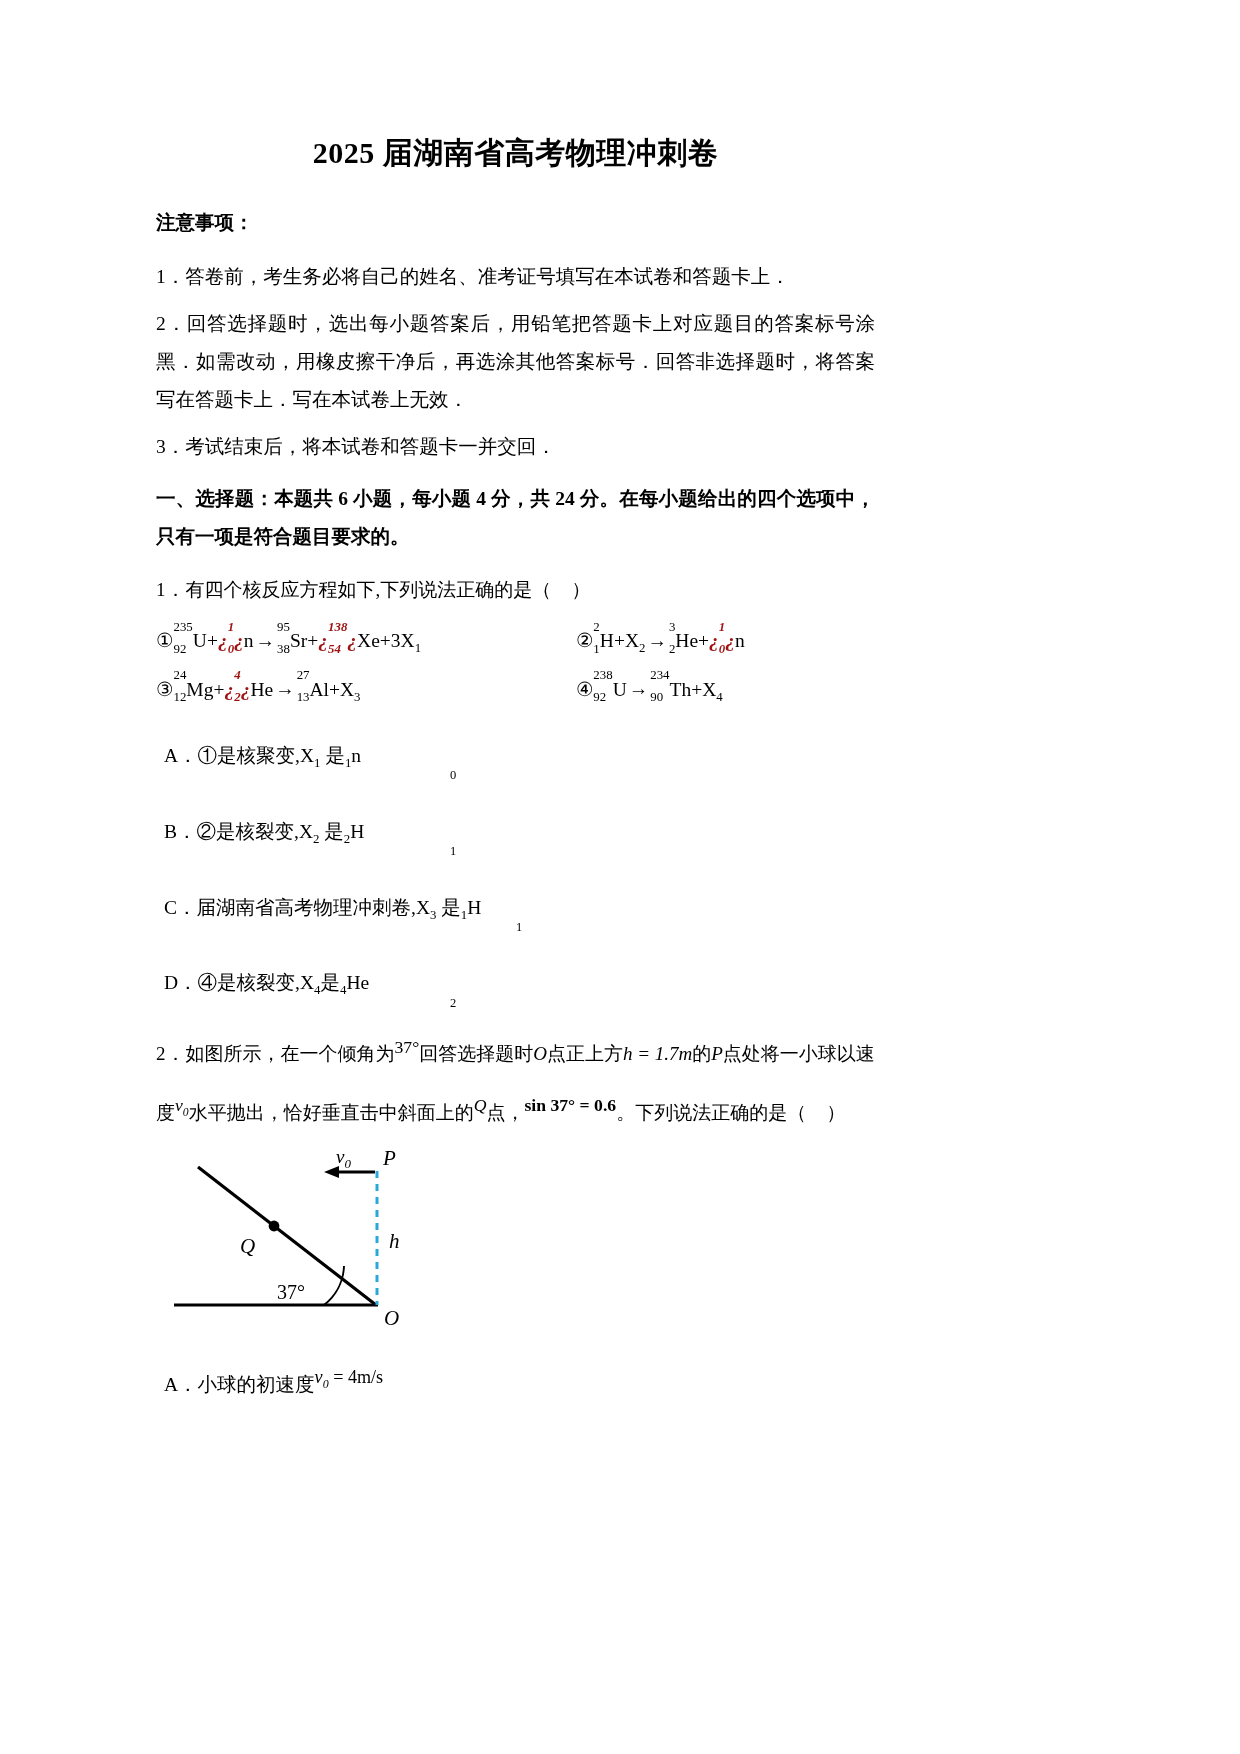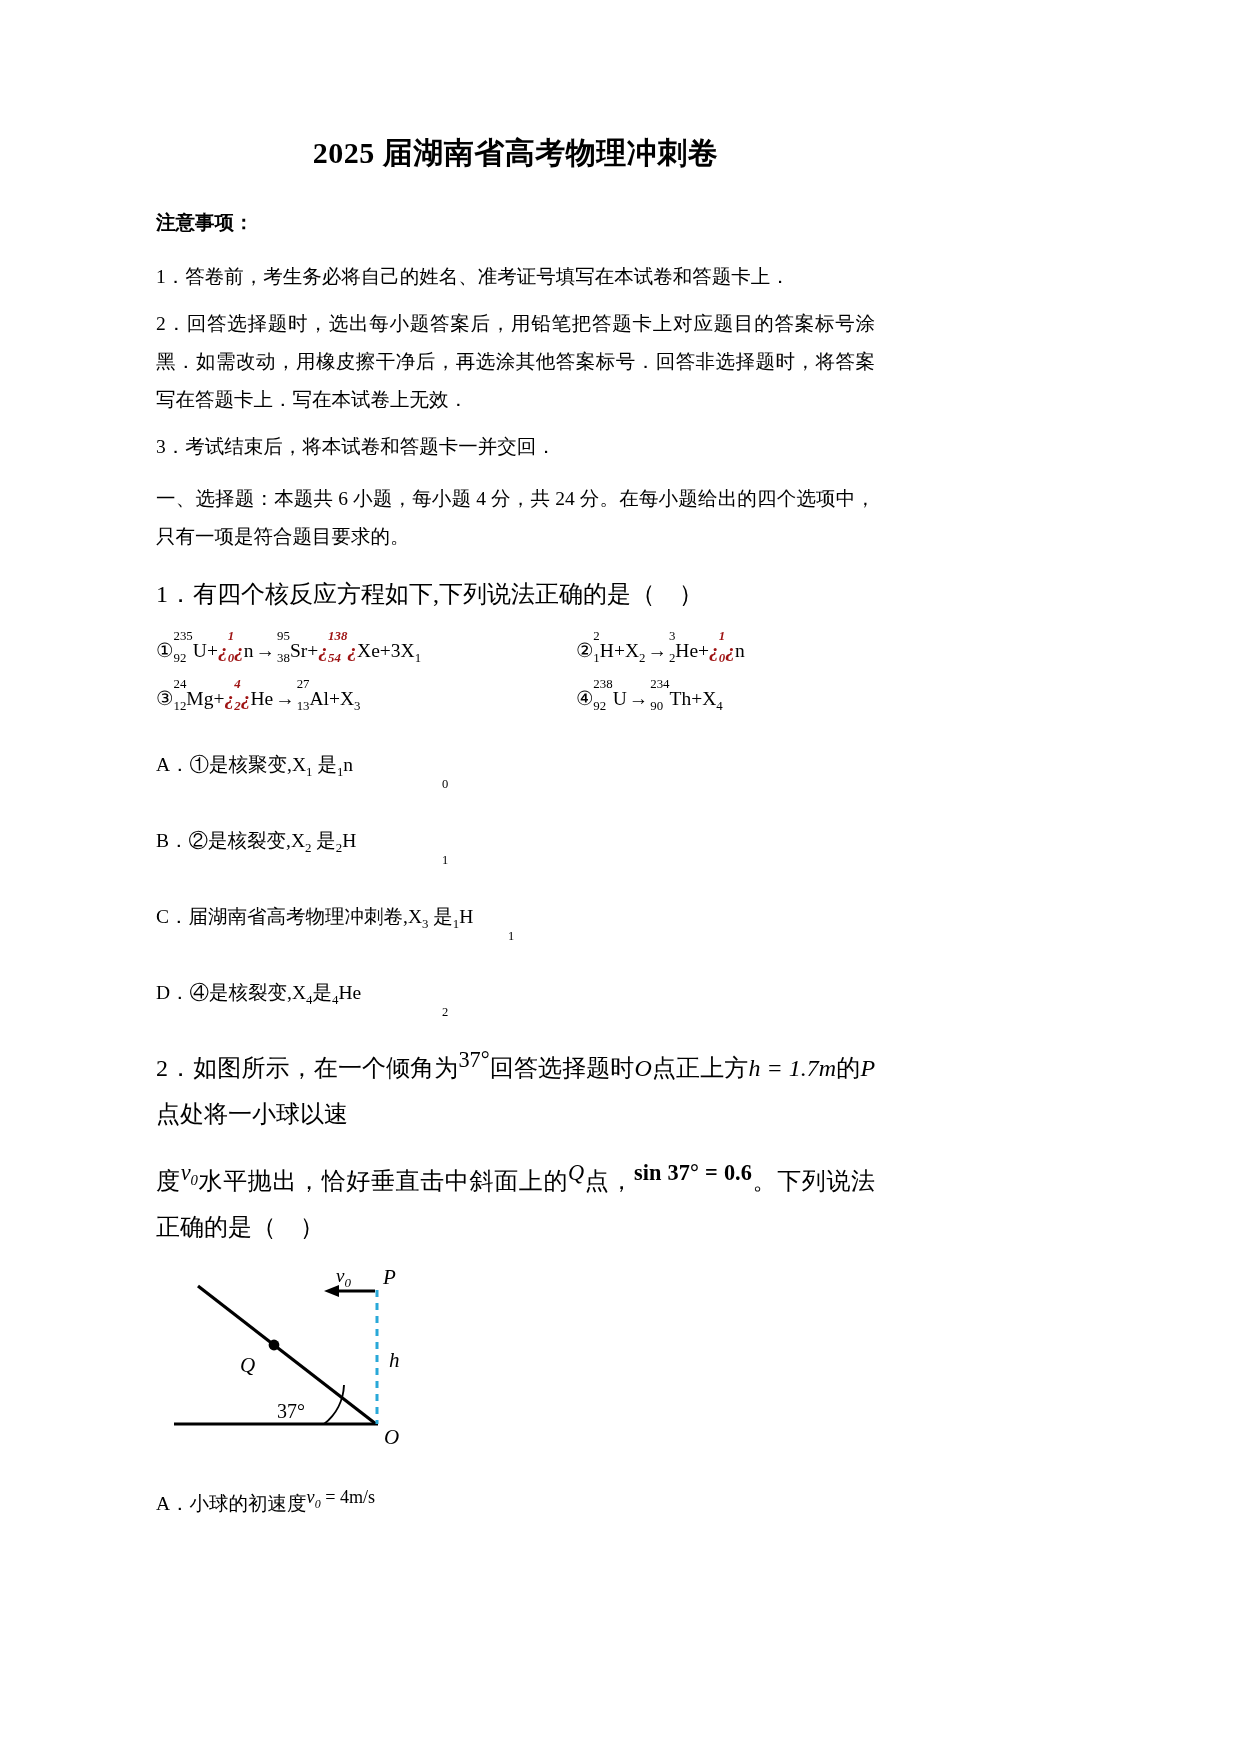--- a/index.html
+++ b/index.html
@@ -32,27 +32,27 @@
   }
   .notice-item{
     font-size:19.5px;
     font-weight:normal;
     line-height:1.95;
     margin:0 0 9px 0;
     text-align:justify;
   }
   .section-head{
     font-size:19.5px;
-    font-weight:normal;
+    font-weight:bold;
     line-height:1.95;
     margin:14px 0 16px 0;
     text-align:justify;
   }
   .q-line{
-    font-size:24px;
+    font-size:19px;
     line-height:1.9;
     margin:0 0 4px 0;
     text-align:justify;
   }
   .q-num{letter-spacing:.5px;}
   .paren{letter-spacing:2px;}
 
   
   .mi{font-style:italic;font-family:"Liberation Serif",serif;}
   .mu{font-style:normal;}
@@ -74,21 +74,21 @@
     white-space:nowrap;
   }
   .eqrow .eq{display:inline-block;vertical-align:top;}
   .eq1{width:415px;}
   .arrow{font-style:normal;padding:0 2px;}
 
   
   .opt{
     font-size:19.5px;
     line-height:1.55;
-    margin:0 0 4px 0;
+    margin:0 0 4px 8px;
     position:relative;
   }
   .opt .dropdigit{
     font-size:12.5px;
     display:block;
     line-height:1.1;
     margin-top:-2px;
   }
   .optgap{height:30px;}
 

